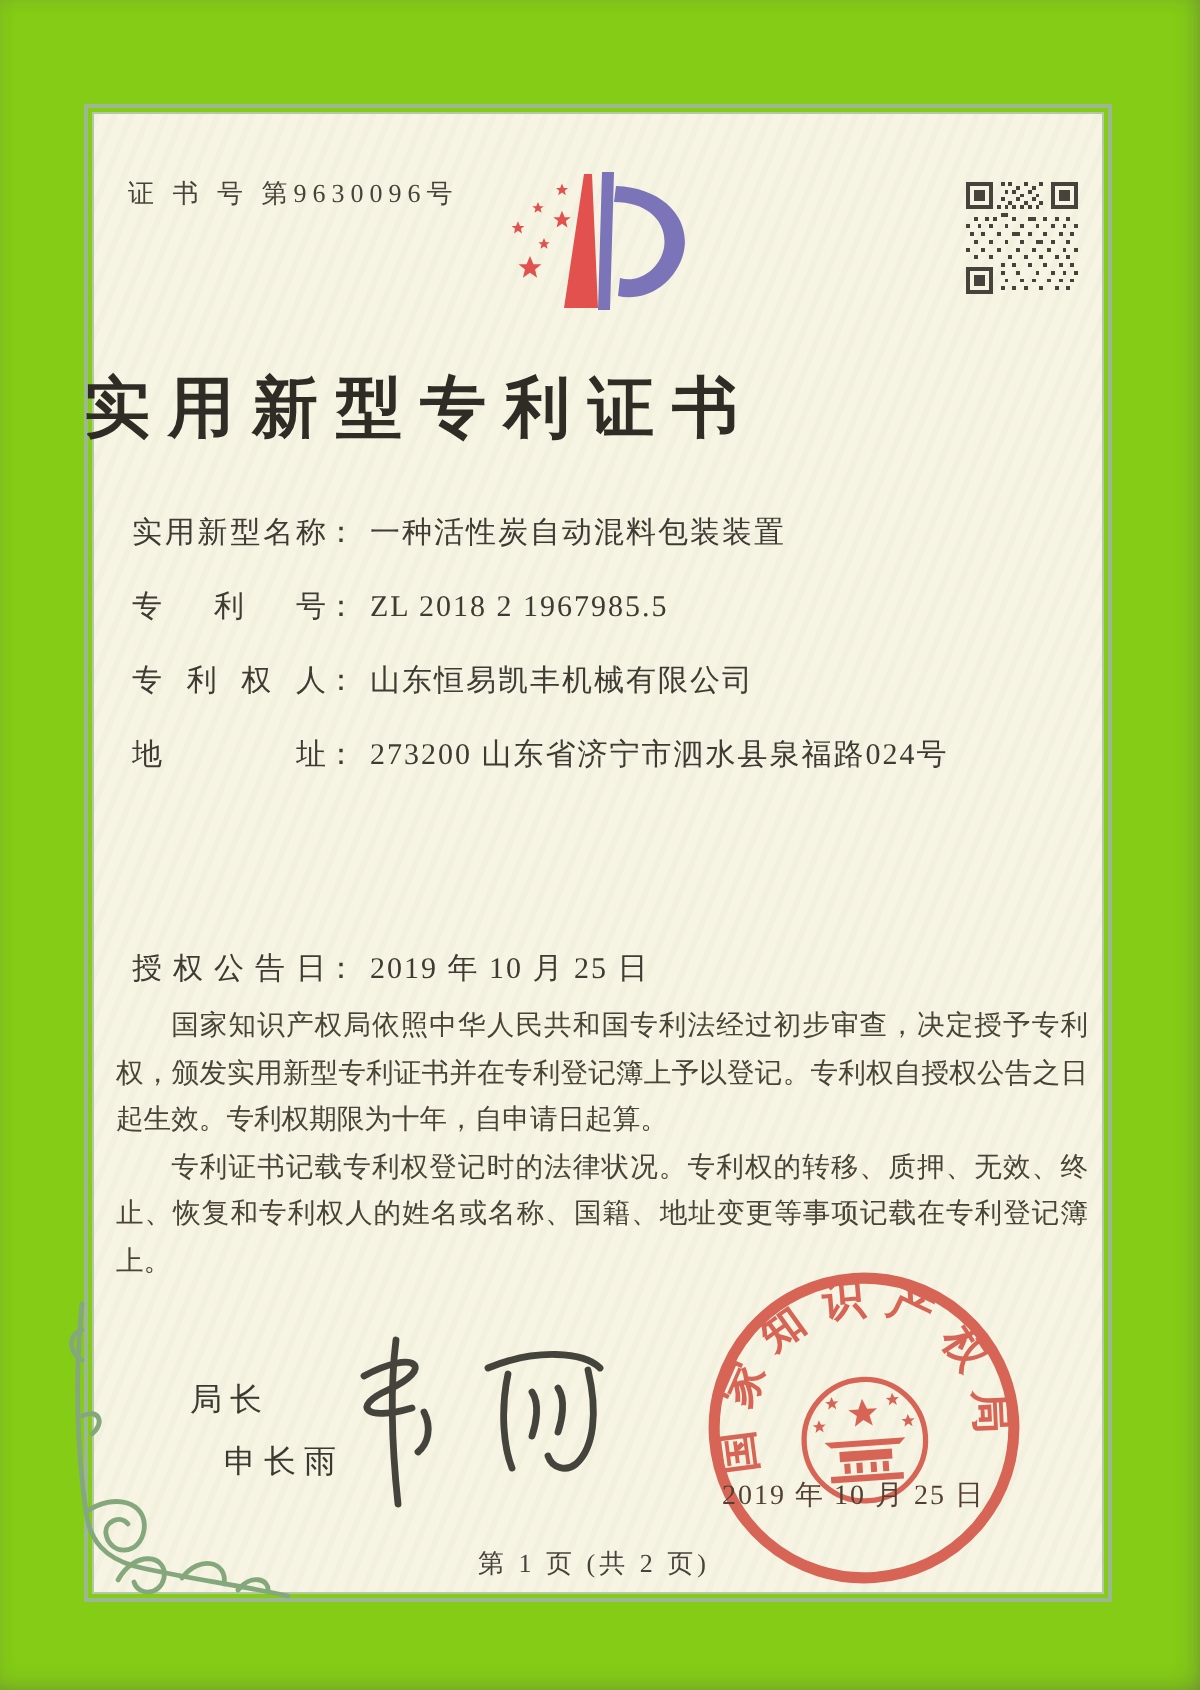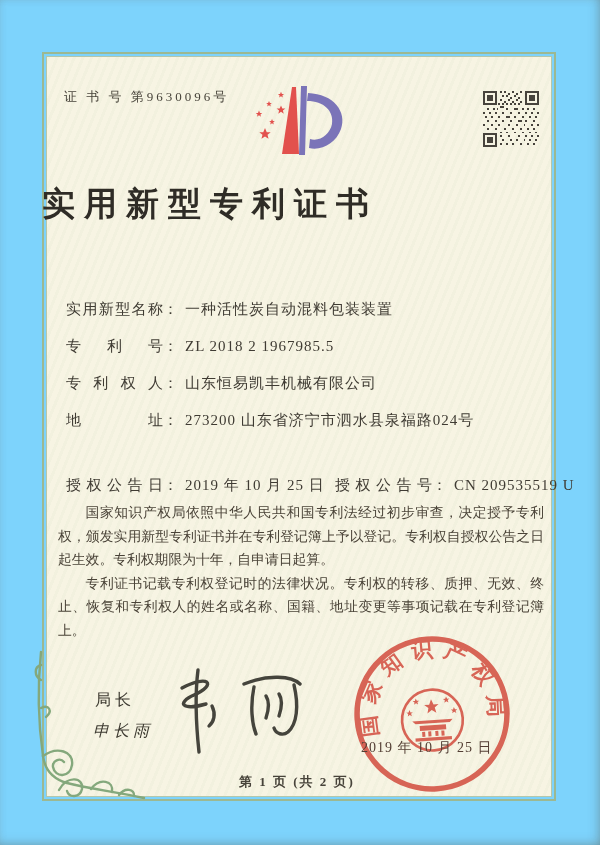--- a/index.html
+++ b/index.html
@@ -1,18 +1,18 @@
 <!DOCTYPE html>
 <html><head>
 <meta charset="utf-8">
 <style>
   html,body{margin:0;padding:0;background:#e8e4d4;}
   .page{
     position:relative;width:600px;height:845px;overflow:hidden;
-    background:#7dd3fc;
+    background:#84cc16;
     font-family:"Liberation Serif","DejaVu Serif",serif;
     color:#3f3b33;
     box-shadow:inset -7px 0 12px -7px rgba(90,90,80,.45), inset 0 -7px 12px -7px rgba(90,90,80,.4), inset 3px 3px 10px -6px rgba(120,120,100,.25);
   }
   .frame{
     position:absolute;left:42px;top:52px;width:510px;height:745px;
     border:2px solid #9cb892;
   }
   .frame-inner{
     position:absolute;inset:2px;border:1px solid #b4c7aa;
@@ -20,39 +20,39 @@
       repeating-linear-gradient(112deg, rgba(150,185,140,.05) 0 3px, rgba(255,255,255,0) 3px 8px),
       #f7f4e3;
   }
   .cert-no{position:absolute;left:64px;top:88px;font-size:13px;letter-spacing:3px;color:#47433a;}
   .logo{position:absolute;left:248px;top:82px;width:106px;height:86px;}
   .qr{position:absolute;left:483px;top:91px;width:56px;height:56px;}
   .title{
     position:absolute;left:42px;top:182px;width:510px;margin:0;
     font-size:33px;font-weight:600;letter-spacing:9px;color:#2f2c26;
   }
-  .fields{position:absolute;left:66px;top:256px;width:474px;font-size:15px;margin-top:42px;}
+  .fields{position:absolute;left:66px;top:256px;width:474px;font-size:15px;}
   .frow{margin-bottom:14px;line-height:23px;white-space:nowrap;}
   .flabel{display:inline-block;width:97px;text-align:justify;text-align-last:justify;vertical-align:top;}
   .fcolon{margin-right:7px;}
   .fvalue{letter-spacing:1px;}
   .grant-row{position:absolute;left:66px;top:474px;width:480px;display:flex;font-size:15px;line-height:23px;white-space:nowrap;gap:15px;}
   .pair1{width:254px;flex:none;}
   .body-text{
     position:absolute;left:58px;top:501px;width:486px;
     font-size:13.8px;line-height:23.6px;text-align:justify;color:#4a4338;
   }
   .body-text p{margin:0;text-indent:2em;}
   .signer-title{position:absolute;left:95px;top:690px;font-size:16px;letter-spacing:4px;color:#3c3930;text-align:right;}
-  .signer-name{position:absolute;left:93px;top:721px;font-size:16px;letter-spacing:4px;color:#3c3930;font-style:italic;}
+  .signer-name{position:absolute;left:112px;top:721px;font-size:16px;letter-spacing:4px;color:#3c3930;}
   .signature{position:absolute;left:152px;top:664px;width:168px;height:94px;}
   .ornament{position:absolute;left:29px;top:650px;width:118px;height:152px;}
   .seal{position:absolute;left:351px;top:633px;width:162px;height:162px;opacity:.84;z-index:2;transform:rotate(-4deg);}
   .seal-date{position:absolute;left:361px;top:739px;font-size:14px;letter-spacing:1px;color:#533e34;z-index:3;}
-  .page-info{position:absolute;left:42px;top:773px;width:510px;text-align:center;font-size:13px;letter-spacing:2px;color:#47433a;z-index:1;font-weight:bold;}
+  .page-info{position:absolute;left:42px;top:773px;width:510px;text-align:center;font-size:13px;letter-spacing:2px;color:#47433a;z-index:1;}
   .footer-note{position:absolute;left:42px;top:809px;width:510px;text-align:center;font-size:13px;letter-spacing:4px;color:#55514a;}
 </style>
 </head>
 <body>
 
 <div class="page">
 
   <div class="frame">
     <div class="frame-inner"></div>
   </div>
@@ -111,23 +111,20 @@
     </div>
     <div class="frow">
       <span class="flabel">地址</span><span class="fcolon">：</span><span class="fvalue">273200 山东省济宁市泗水县泉福路024号</span>
     </div>
   </div>
 
   <div class="grant-row">
     <div class="pair1">
       <span class="flabel">授权公告日</span><span class="fcolon">：</span><span class="fvalue">2019 年 10 月 25 日</span>
     </div>
-    <div class="pair2">
-      <span class="flabel">授权公告号</span><span class="fcolon">：</span><span class="fvalue">CN 209535519 U</span>
-    </div>
   </div>
 
   <div class="body-text">
     <p>国家知识产权局依照中华人民共和国专利法经过初步审查，决定授予专利权，颁发实用新型专利证书并在专利登记簿上予以登记。专利权自授权公告之日起生效。专利权期限为十年，自申请日起算。</p>
     <p>专利证书记载专利权登记时的法律状况。专利权的转移、质押、无效、终止、恢复和专利权人的姓名或名称、国籍、地址变更等事项记载在专利登记簿上。</p>
   </div>
 
   <div class="signer-title">局长</div>
   <div class="signer-name">申长雨</div>
 

